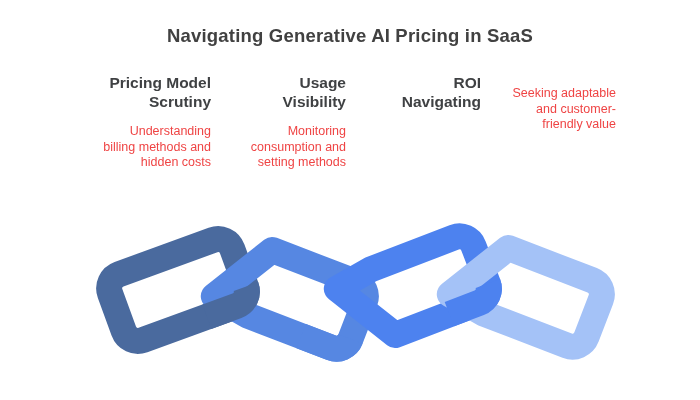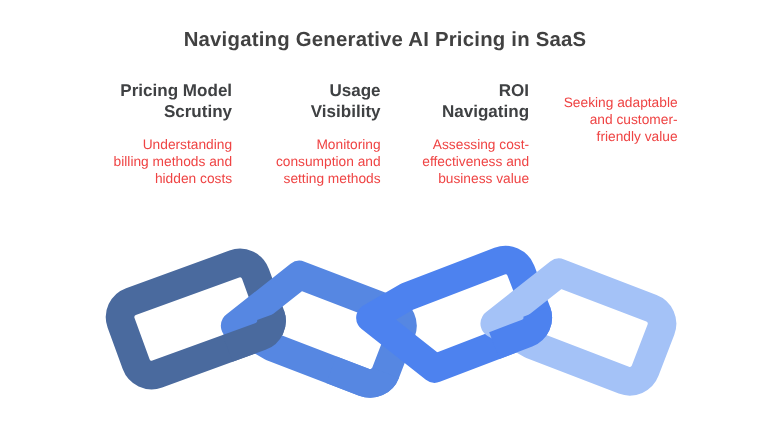--- a/index.html
+++ b/index.html
@@ -83,23 +83,20 @@
     <div class="column">
       <h3>Usage
 Visibility</h3>
       <p>Monitoring
 consumption and
 setting methods</p>
     </div>
     <div class="column">
       <h3>ROI
 Navigating</h3>
-      <p>Assessing cost-
-effectiveness and
-business value</p>
     </div>
     <div class="column">
       <p>Seeking adaptable
 and customer-
 friendly value</p>
     </div>
   </div>
 
   <svg class="chain-svg" viewBox="0 0 700 400">
 

